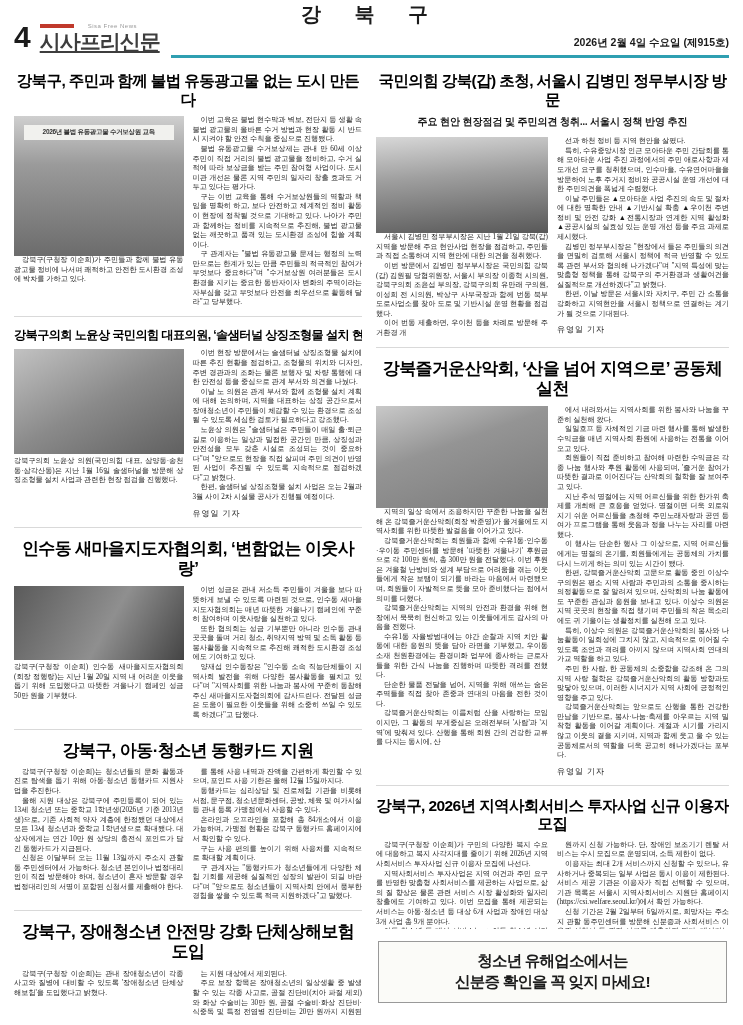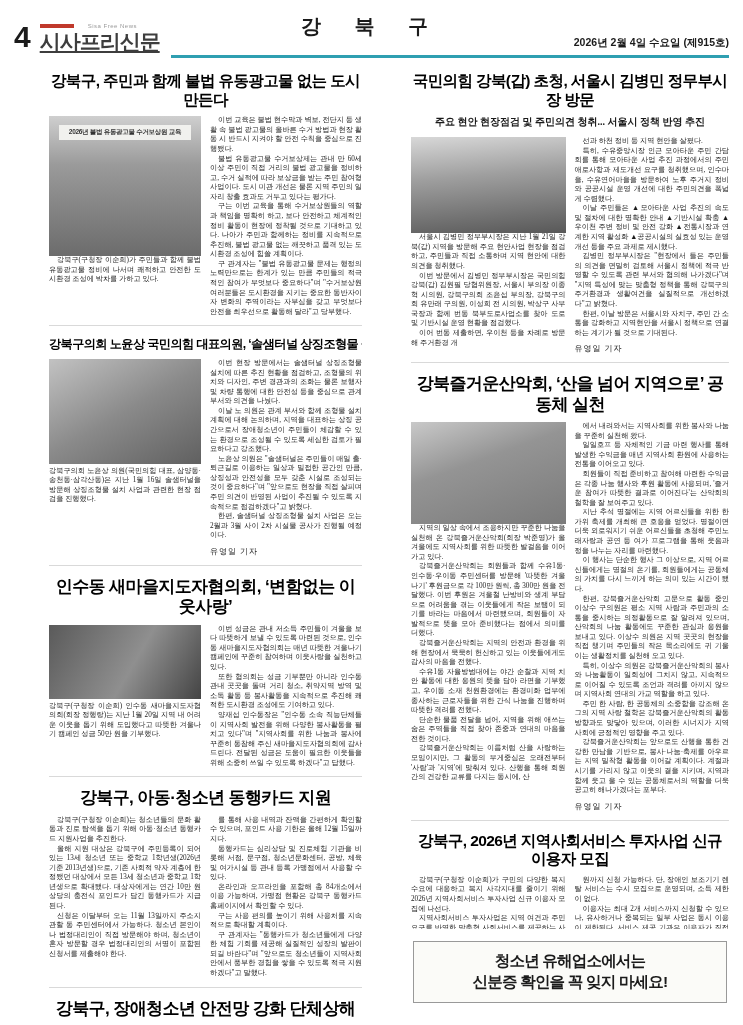--- a/index.html
+++ b/index.html
@@ -8,29 +8,29 @@
         padding:10px 14px 0;}
   
   .masthead{position:relative;display:flex;align-items:flex-end;height:42px;}
   .pagenum{font-family:"Liberation Sans",sans-serif;font-weight:bold;font-size:30px;line-height:1;}
   .logo-block{margin-left:9px;}
   .logo-top{display:flex;align-items:center;gap:14px;height:8px;margin-bottom:1px;}
   .red-mark{width:34px;height:4px;background:#c0392b;}
   .logo-en{font-family:"Liberation Sans",sans-serif;font-size:6px;color:#9a9a9a;letter-spacing:.5px;}
   .logo-text{font-family:"Liberation Sans",sans-serif;font-weight:bold;font-size:21px;
              color:#3d3d3d;letter-spacing:-1px;line-height:1;text-decoration:underline;}
-  .section-title{position:absolute;left:50%;transform:translateX(-50%);bottom:12px;
+  .section-title{position:absolute;left:50%;transform:translateX(-50%);bottom:24px;
                  font-family:"Liberation Sans",sans-serif;font-weight:bold;font-size:20px;
                  letter-spacing:14px;white-space:nowrap;}
   .dateline{margin-left:auto;font-family:"Liberation Sans",sans-serif;font-weight:bold;
             font-size:10.5px;padding-bottom:2px;}
   .teal-rule{height:3px;background:#2f9fb1;width:558px;margin:3px 0 7px auto;}
   
   .columns{display:grid;grid-template-columns:348px 353px;gap:14px;}
-  .colwrap{display:flex;flex-direction:column;height:952px;overflow:hidden;margin-left:35px;}
+  .colwrap{display:flex;flex-direction:column;height:952px;overflow:hidden;}
   .flow{flex:1;overflow:hidden;}
   .article{padding-top:5px;}
   .article + .article{border-top:1px solid #d9d9d9;margin-top:8px;padding-top:9px;}
   .headline{font-family:"Liberation Sans",sans-serif;font-weight:bold;text-align:center;
             margin:2px 0 7px;letter-spacing:-0.6px;color:#000;line-height:1.2;}
   .h-lg{font-size:17px;} .h-md{font-size:15.5px;} .h-sm{font-size:12.2px;white-space:nowrap;}
   .subhead{font-weight:bold;text-align:center;font-size:10px;margin:-1px 0 8px;}
   .art-body{display:flex;gap:9px;}
   .subcol{flex:1;min-width:0;}
   .para{font-size:7.2px;line-height:1.33;text-align:justify;text-indent:8px;margin:0;}

